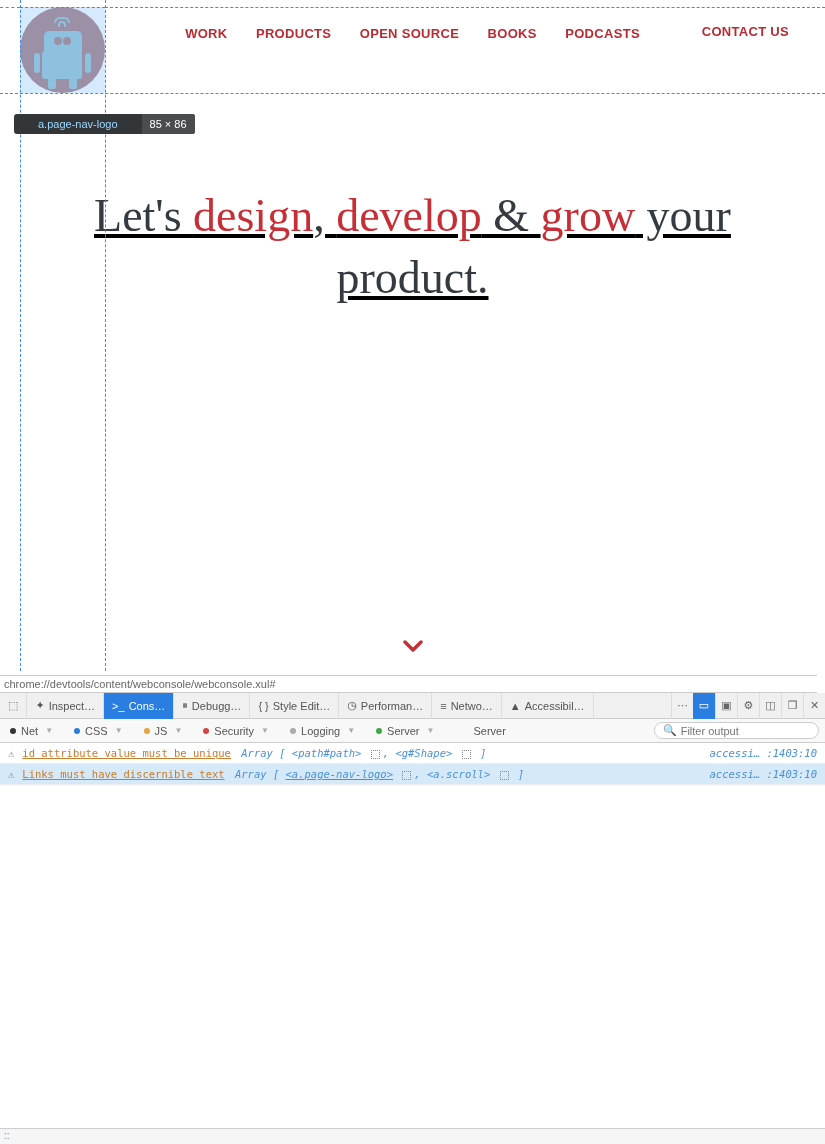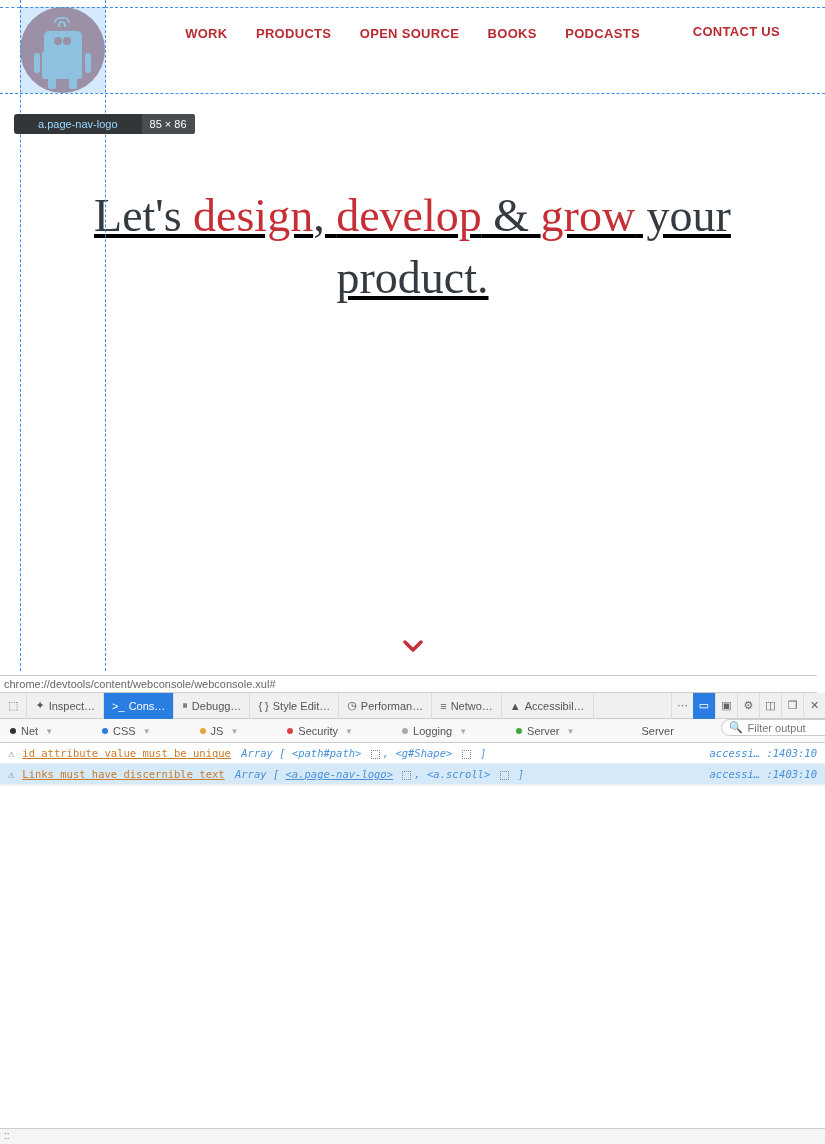--- a/index.html
+++ b/index.html
@@ -27,41 +27,41 @@
 .robot-eye.l{left:34px;} .robot-eye.r{right:34px;}
 .robot-ant{position:absolute;top:14px;left:38px;width:8px;height:6px;border:2px solid #9fc9d6;border-bottom:none;border-radius:8px 8px 0 0;}
 .robot-ant2{position:absolute;top:10px;left:34px;width:16px;height:6px;border:2px solid #9fc9d6;border-bottom:none;border-radius:10px 10px 0 0;}
 
 .inspector-badge { position: absolute; left: 14px; top: 114px; background: #333639; color: #fff; border-radius: 3px; font-size: 11px; display: flex; align-items: center; z-index: 60; }
 .inspector-badge .sel { padding: 4px 24px; color: #9bd8ff; }
 .inspector-badge .dim { padding: 4px 8px; background: #4a4d50; border-radius: 0 3px 3px 0; }
 
 .nav { position: absolute; top: 24px; left: 0; right: 0; text-align: center; z-index: 20; }
 .nav a { color: #b92b32; font-weight: 700; font-size: 13px; letter-spacing: 0.3px; text-decoration: none; margin: 0 12px; }
-.nav .contact { position: absolute; right: 33px; top: 0; }
+.nav .contact { position: absolute; right: 24px; top: 0; }
 
 .hero { position: absolute; top: 185px; left: 0; right: 0; text-align: center; padding: 0 80px; text-decoration: underline; }
 .hero h1 { font-family: Georgia, "Times New Roman", serif; font-weight: 400; font-size: 46px; line-height: 1.35; color: #333a40; }
 .hero h1 .red { color: #c62f36; }
 .hero p { font-family: Georgia, "Times New Roman", serif; font-style: italic; font-size: 22px; color: #5a636b; margin-top: 48px; line-height: 1.75; padding: 0 40px; }
 
 .chevron { position: absolute; left: 50%; top: 636px; transform: translateX(-50%); color: #c62f36; font-size: 20px; z-index: 20; }
 
 .urlbar { position: absolute; top: 675px; left: 0; right: 8px; height: 18px; background: #fff; border-top: 1px solid #ccc; border-bottom: 1px solid #ccc; font-size: 11px; color: #666; padding: 2px 4px; font-family: "Lucida Grande", sans-serif; }
 
 .devtools { position: absolute; top: 693px; left: 0; right: 0; height: 93px; background: #f5f5f5; font-family: "Lucida Grande", -apple-system, sans-serif; font-size: 11px; }
 .dt-tabs { display: flex; align-items: center; height: 26px; border-bottom: 1px solid #ccc; background: #f0f0f0; }
 .dt-tab { display:flex; align-items:center; gap:4px; padding: 0 8px; height: 26px; border-right: 1px solid #ddd; color: #555; cursor: pointer; white-space:nowrap; }
 .dt-tab.active { background: #2a7de1; color: #fff; }
 .dt-tab .ico { font-size: 11px; }
 .dt-right { margin-left: auto; display: flex; align-items: center; }
 .dt-right .ibtn { width: 22px; height: 26px; display:flex; align-items:center; justify-content:center; border-left: 1px solid #ddd; color:#666; cursor:pointer; }
 .dt-right .ibtn.frame { background:#2a7de1; color:#fff; border:1px solid #2a7de1; }
 
-.dt-filters { display:flex; align-items:flex-start; height:24px; border-bottom:1px solid #ccc; background:#f8f8f8;gap:28px; }
+.dt-filters { display:flex; align-items:center; height:24px; border-bottom:1px solid #ccc; background:#f8f8f8; }
 .dt-fbtn { display:flex; align-items:center; gap:5px; padding:0 10px; height:24px; color:#555; cursor:pointer; border-right:1px solid transparent; }
 .dt-fbtn .dot{width:6px;height:6px;border-radius:50%;}
 .dt-fbtn .chev{color:#aaa;font-size:8px;margin-left:2px;}
 .dt-filters .clear{margin-left:10px;padding:0 18px;color:#555;}
 .dt-search { margin-left:auto; display:flex; align-items:center; margin-right:6px; border:1px solid #ccc; border-radius:10px; background:#fff; padding:1px 8px; width:165px; }
 .dt-search input{border:none;outline:none;font-size:11px;width:130px;background:transparent;}
 
 .dt-messages { background:#fff; }
 .dt-msg { display:flex; align-items:center; height:21px; padding:0 8px; border-bottom:1px solid #eee; font-family: Menlo, Consolas, monospace; font-size:10.5px; }
 .dt-msg.sel { background:#d6e9f8; }

